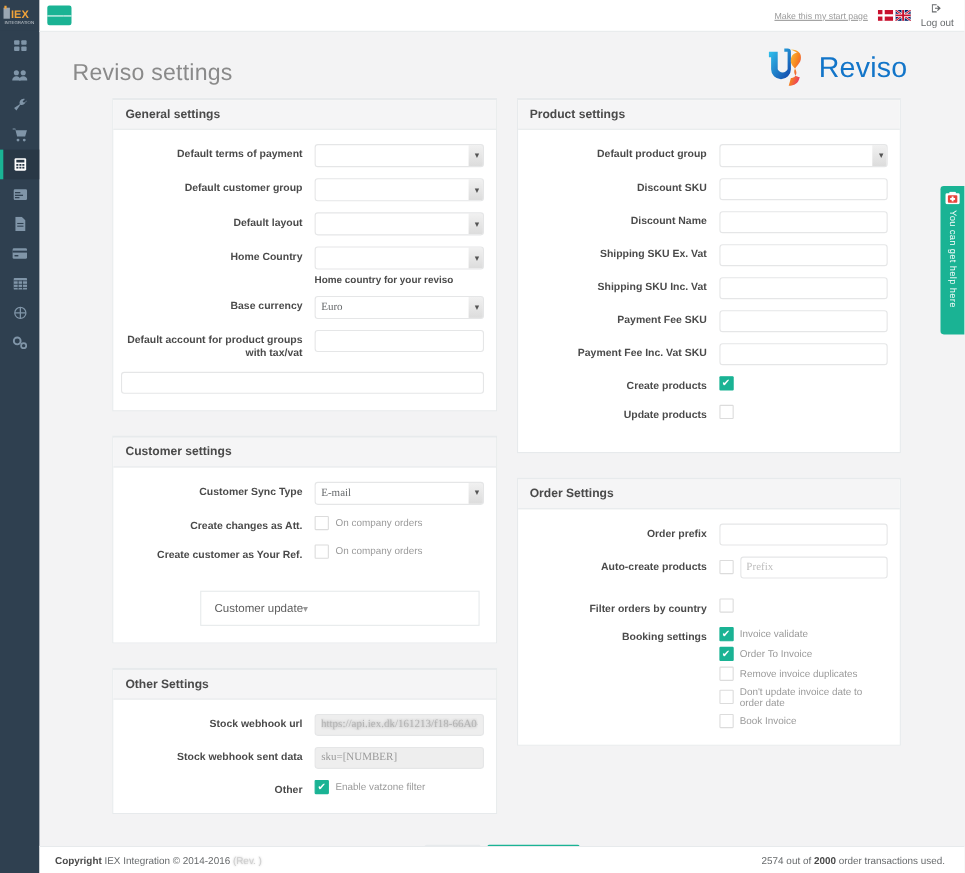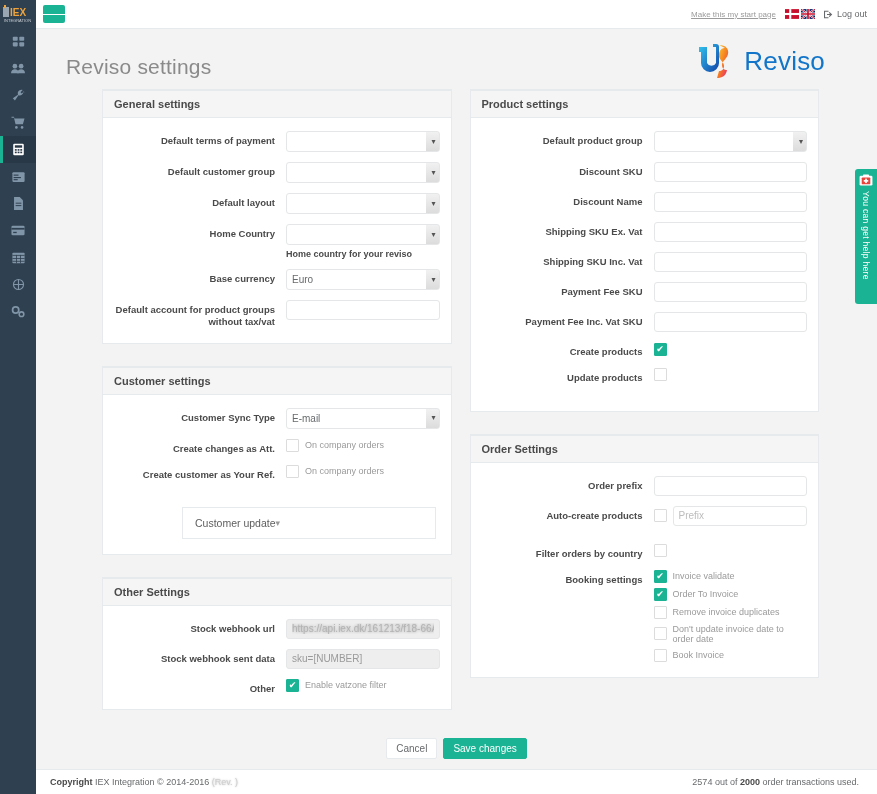--- a/index.html
+++ b/index.html
@@ -45,21 +45,21 @@
     width:22px; height:18px; background:#1ab394; border:none; border-radius:2px;
     display:flex; align-items:center; justify-content:center; cursor:pointer; padding:0;
   }
   .hamburger span { display:block; width:10px; height:1px; background:#fff; margin:1px 0; }
   .topbar-right { margin-left:auto; display:flex; align-items:center; gap:9px; }
   .startpage-link {
     font-size:8px; color:#9b9b9b; text-decoration:underline; cursor:pointer; white-space:nowrap;text-align:right;
   }
   .flags { display:flex; gap:2px; align-items:center; }
   .flag { width:14px; height:10px; display:block; cursor:pointer; }
-  .logout { display:flex; align-items:center; gap:4px; font-size:9px; color:#676a6c; cursor:pointer; }
+  .logout { display:flex; align-items:center; gap:4px; font-size:9px; color:#676a6c; cursor:pointer;flex-direction:column; }
   .logout svg { display:block; }
 
   
   .content { flex:1 1 auto; position:relative; overflow:hidden; }
   .page-head {
     display:flex; align-items:flex-end; justify-content:space-between;
     padding:14px 52px 10px 30px;
   }
   .page-title { font-size:21px; font-weight:400; color:#8a8a8a; letter-spacing:.2px; }
   .reviso-logo { display:flex; align-items:center; gap:7px; }
@@ -80,21 +80,21 @@
 
   .frow { display:flex; align-items:flex-start; margin-bottom:10px; }
   .flabel {
     flex:0 0 176px; text-align:right; padding-right:11px; padding-top:4px;
     font-size:9.5px; font-weight:bold; color:#4a4a4a; line-height:1.25;
   }
   .fctl { flex:1 1 auto; min-width:0; }
 
   select.inp, input.inp {
     width:100%; height:20px; border:1px solid #e5e6e7; background:#fff;
-    font-family:Liberation Sans, sans-serif; font-size:10px; color:#676a6c;
+    font-family:Liberation Serif, serif; font-size:10px; color:#676a6c;
     padding:0 5px; border-radius:3px; outline:none;
   }
   select.inp { height:21px; -webkit-appearance:none; appearance:none;
     background-image:
       linear-gradient(#f1f1f1,#dcdcdc);
     background-repeat:no-repeat; background-position:right 0 top 0; background-size:13px 100%;
     padding-right:16px;
   }
   .selwrap { position:relative; }
   .selwrap .caret {
@@ -368,23 +368,28 @@
                 <div class="fctl">
                   <div class="selwrap">
                     <select class="inp">
                       <option>Euro</option>
                     </select>
                     <span class="caret">▾</span>
                   </div>
                 </div>
               </div>
 
+              <div class="frow">
+                <div class="flabel">Default account for product groups with tax/vat</div>
+                <div class="fctl">
+                  <input class="inp" type="text" value="" style="">
+                </div>
+              </div>
 
               <div class="frow" style="margin-bottom:2px;">
-                <div class="flabel">Default account for product groups without tax/vat</div>
                 <div class="fctl">
                   <input class="inp" type="text" value="" style="">
                 </div>
               </div>
 
             </div>
           </div>
 
           <div class="panel">
             <div class="panel-head">Customer settings</div>

